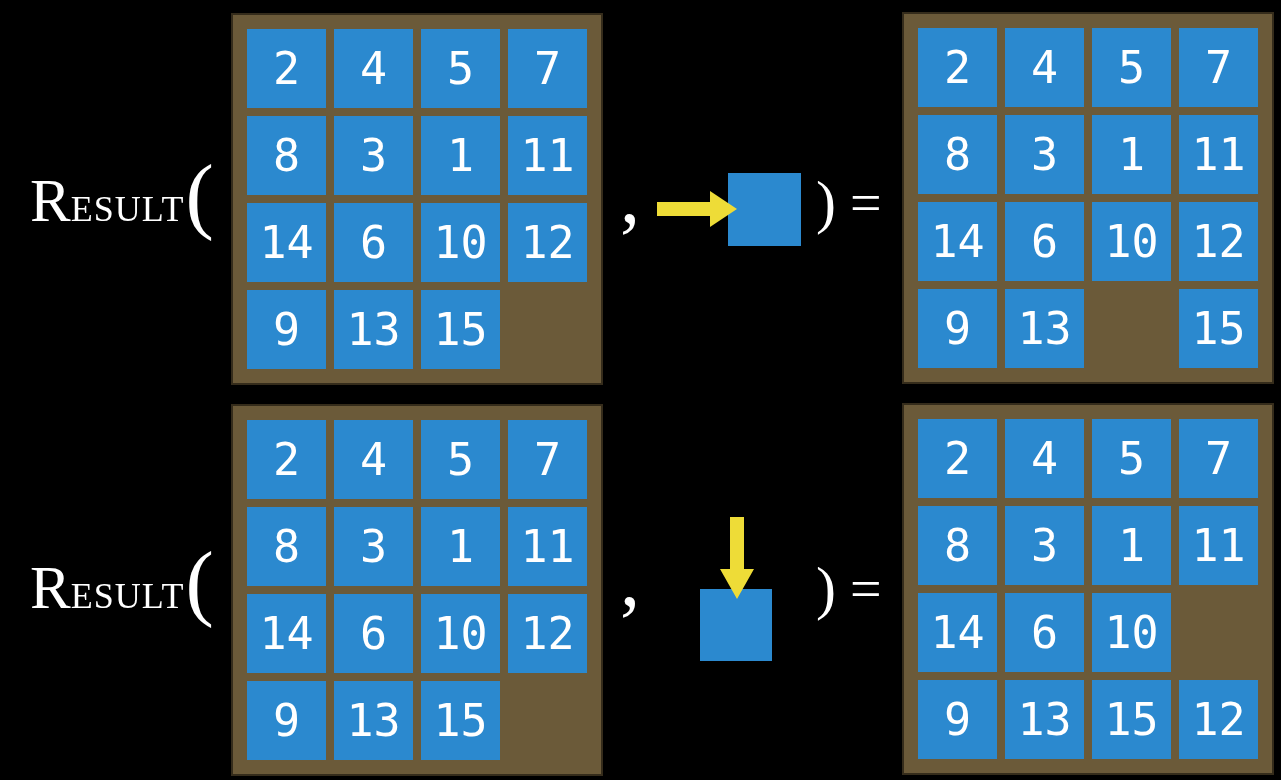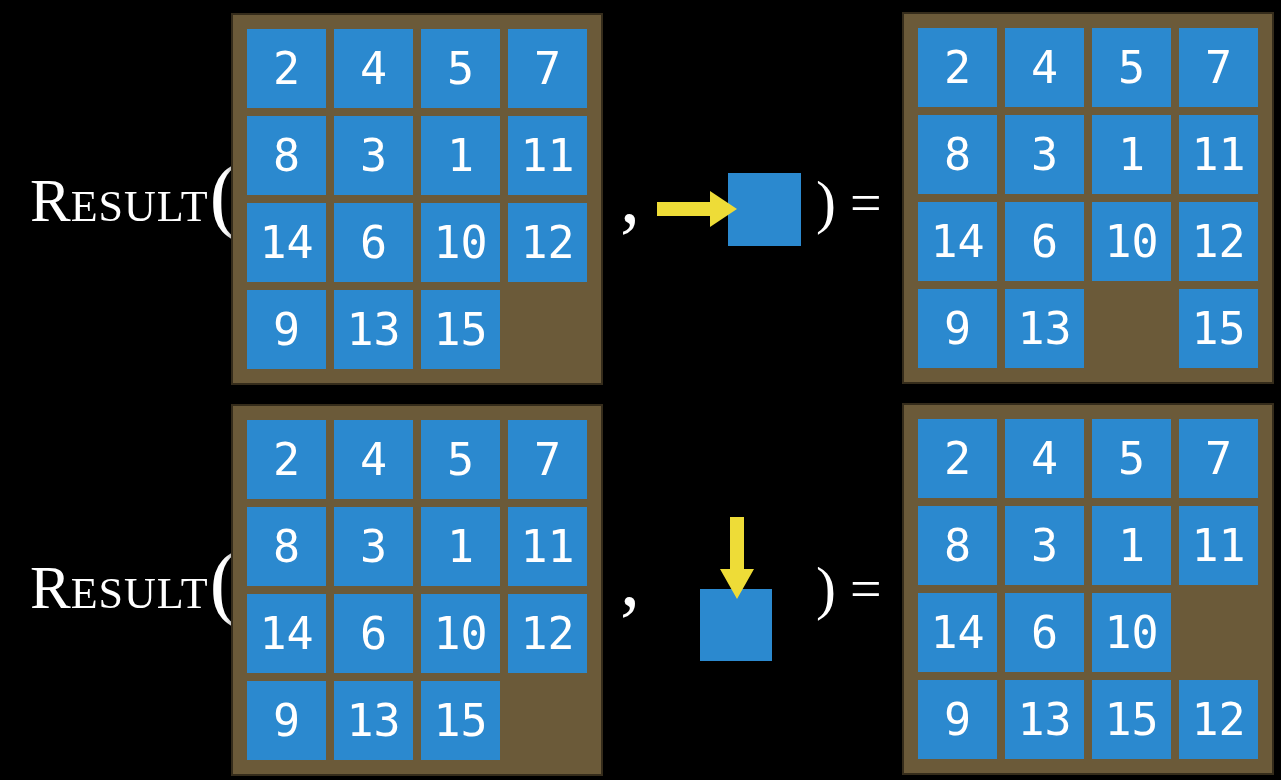--- a/index.html
+++ b/index.html
@@ -33,21 +33,21 @@
   .cell.tile{background:var(--c-tile,#2b89cf);}
   .cell.empty{background:transparent;}
   
   .func-label{
     position:absolute;
     display:flex;align-items:baseline;
     color:var(--c-label,#fff);
     white-space:nowrap;
   }
   .func-label .initial{font-size:61px;line-height:1;}
-  .func-label .smallcaps{font-size:44px;line-height:1;letter-spacing:1px;}
+  .func-label .smallcaps{font-size:36px;line-height:1;letter-spacing:1px;}
   .func-label .paren-open{font-size:85px;line-height:1;font-weight:400;margin-left:1px;position:relative;top:2px;}
   .comma{
     position:absolute;
     color:var(--c-label,#fff);
     font-size:80px;line-height:1;
   }
   .close-group{
     position:absolute;
     display:flex;align-items:baseline;gap:14px;
     color:var(--c-label,#fff);

